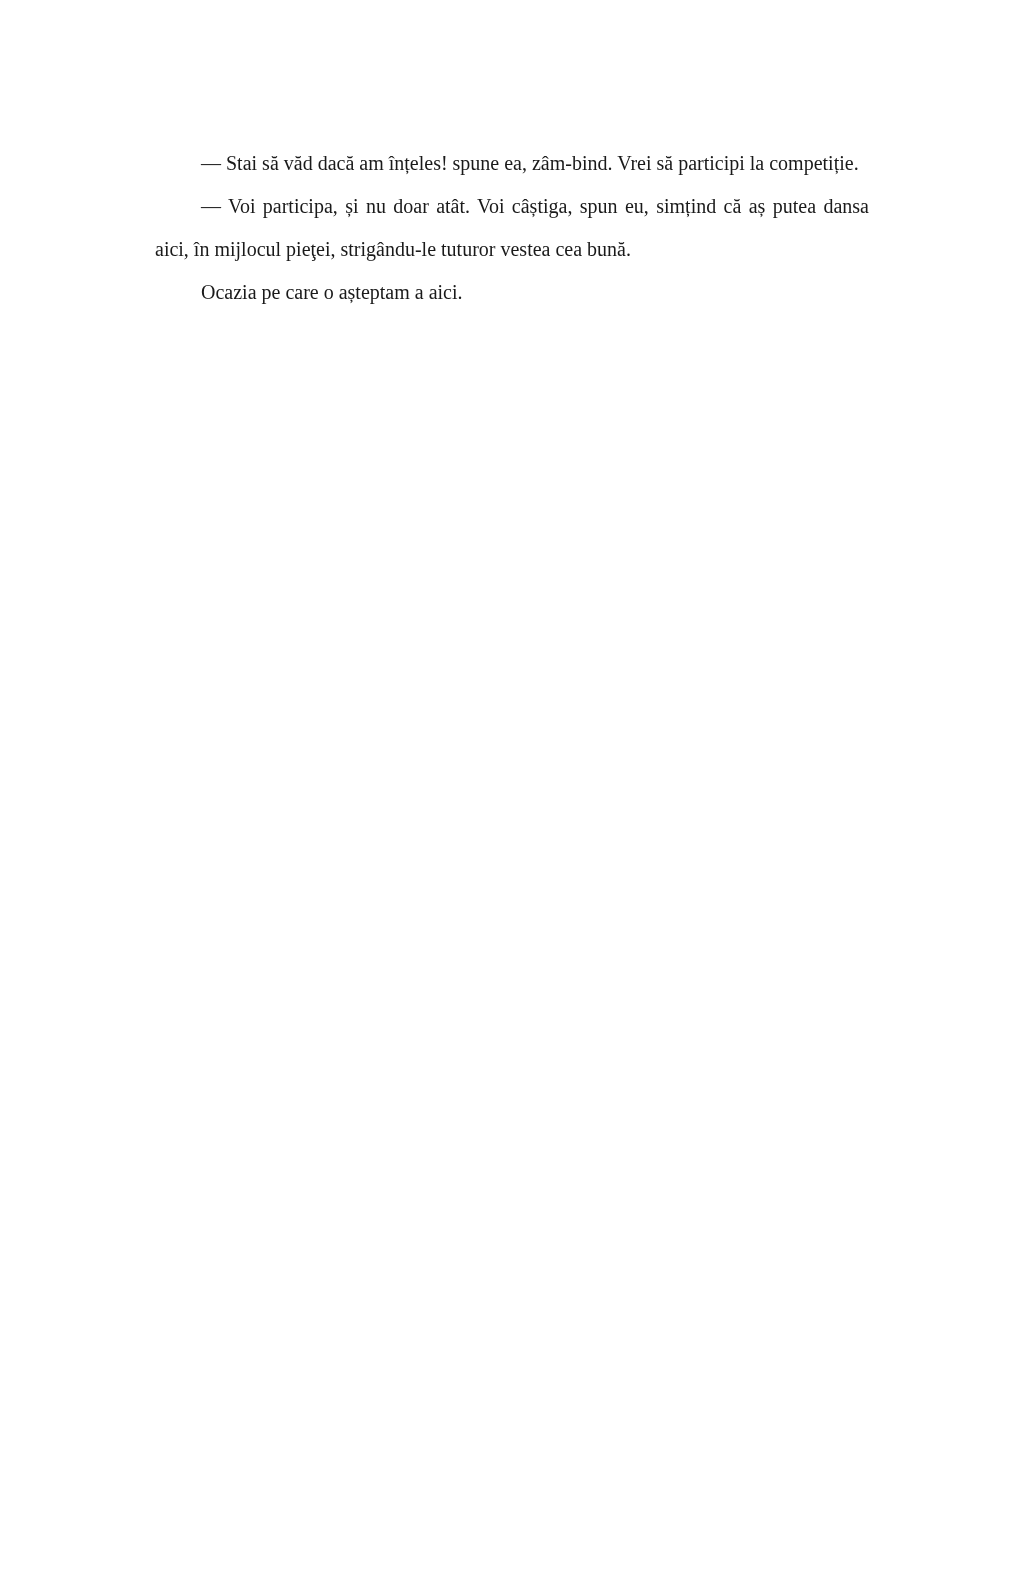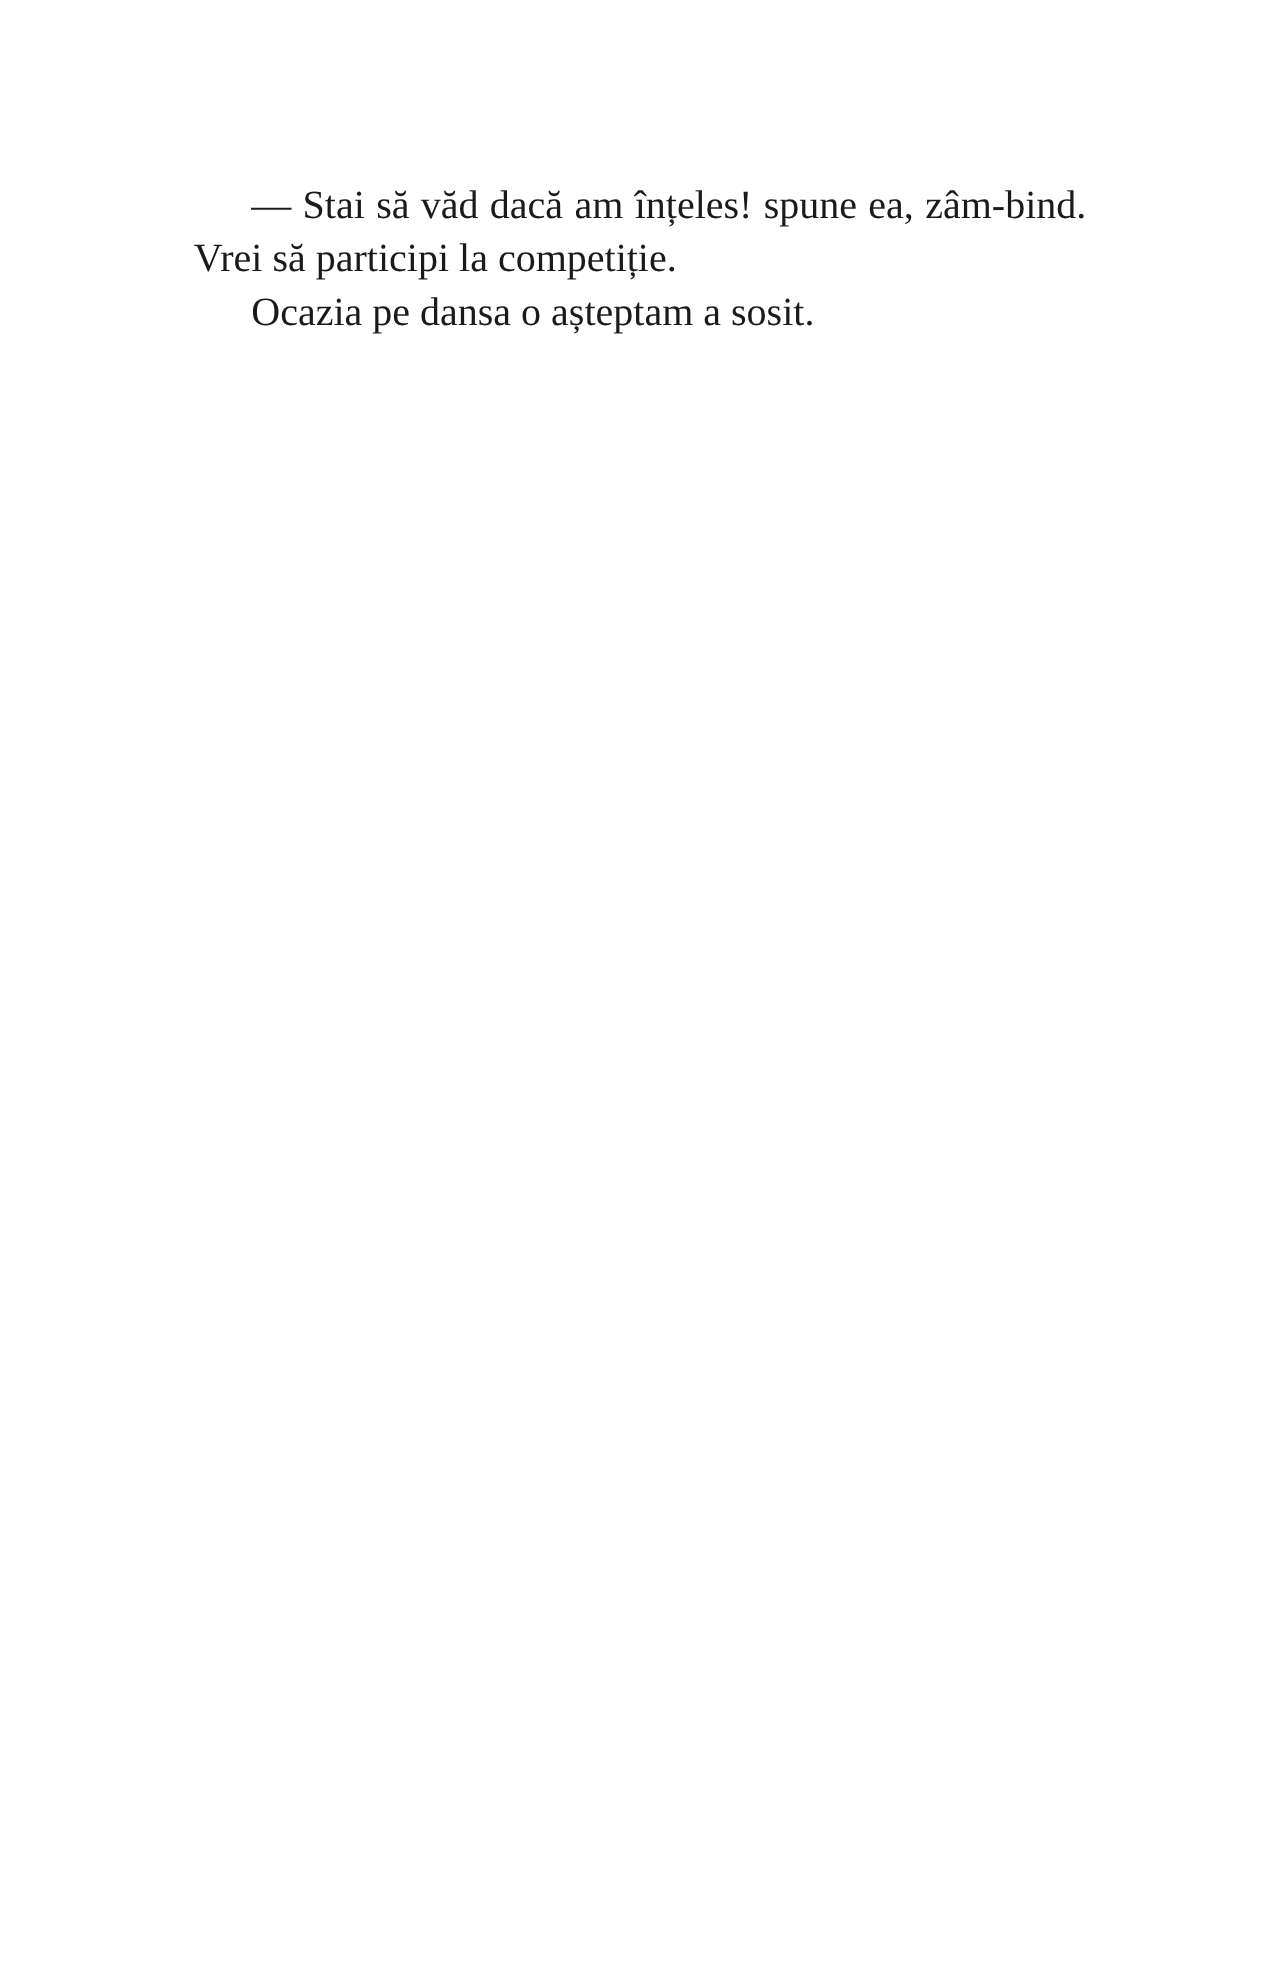--- a/index.html
+++ b/index.html
@@ -17,35 +17,36 @@
   }
   .text-block {
     position: absolute;
     left: 155px;
     top: 142px;
     width: 714px;
   }
   .para {
     margin: 0;
     font-family: "Liberation Serif", serif;
-    font-size: 32px;
+    font-size: 20px;
     line-height: 43px;
     color: #1a1a1a;
     text-align: justify;
     text-justify: inter-word;
     hyphens: manual;
   }
   .para.indent {
     text-indent: 46px;
   }
   .para.nojustify {
     text-align: left;
   }
 </style>
 </head>
 <body>
 
 <div class="page">
   <div class="text-block">
     <p class="para indent">— Stai să văd dacă am înțeles! spune ea, zâm-bind. Vrei să participi la competiție.</p>
-    <p class="para indent nojustify">Ocazia pe dansa o așteptam a sosit.</p>
+    <p class="para indent">— Voi participa, și nu doar atât. Voi câștiga, spun eu, simțind că aș putea dansa aici, în mijlocul pieţei, strigându-le tuturor vestea cea bună.</p>
+    <p class="para indent nojustify">Ocazia pe care o așteptam a aici.</p>
   </div>
 </div>
 
 </body></html>

